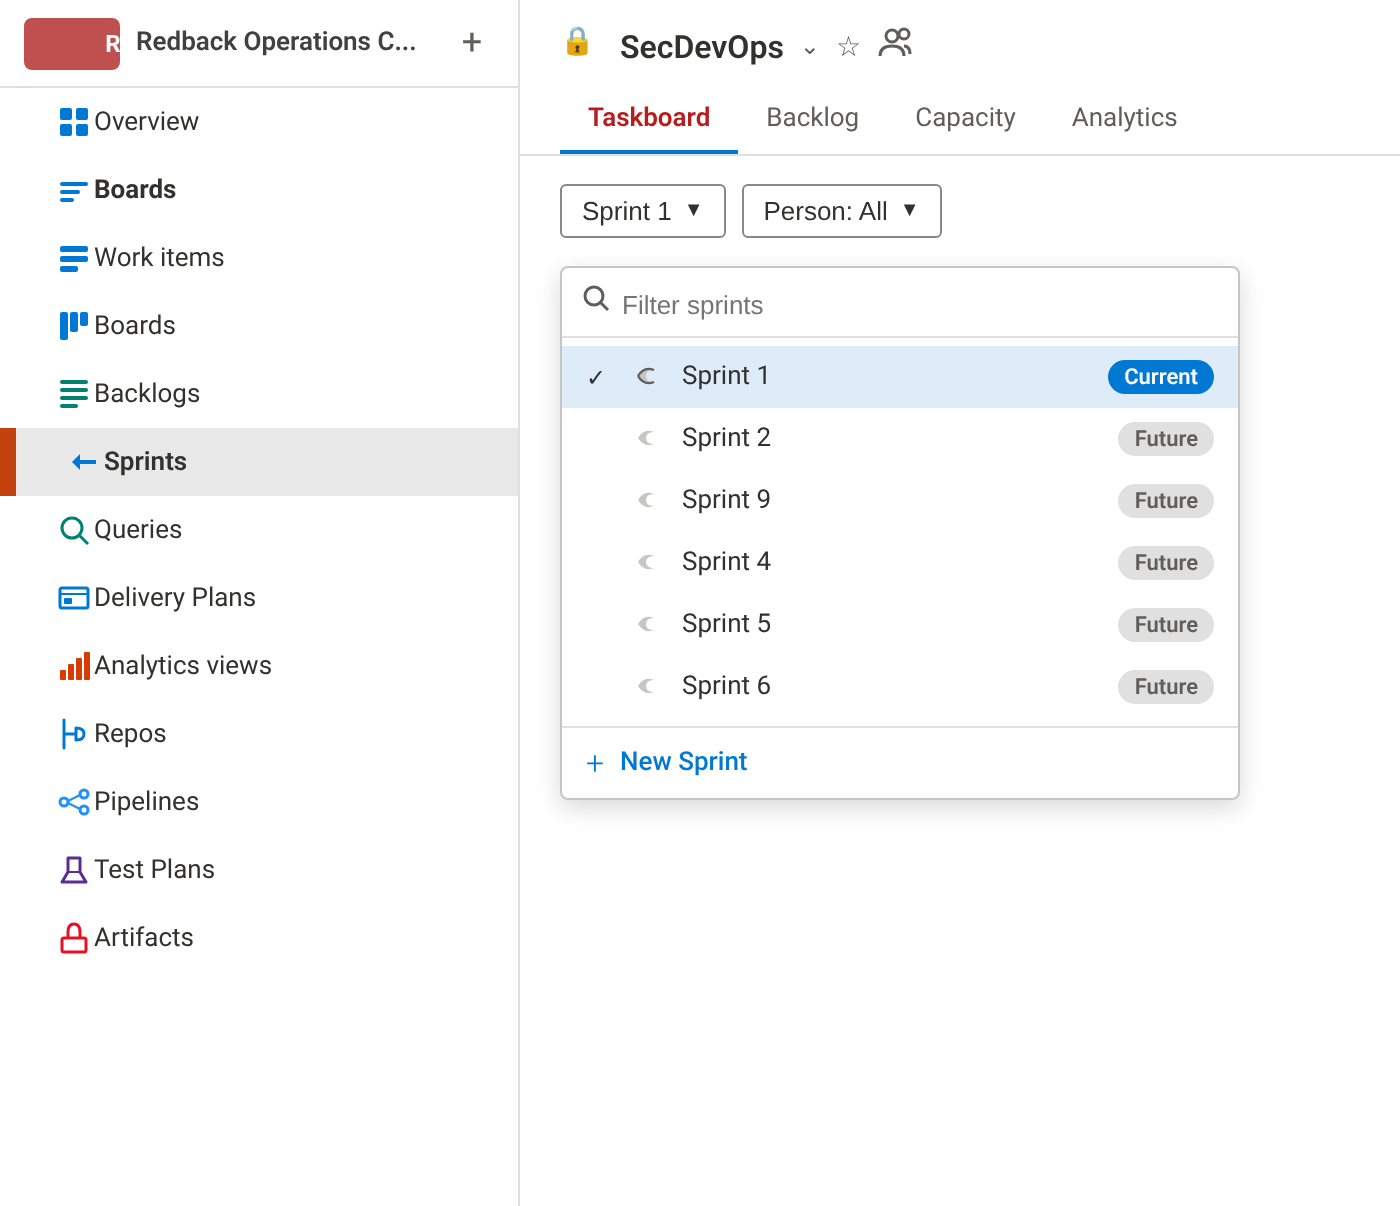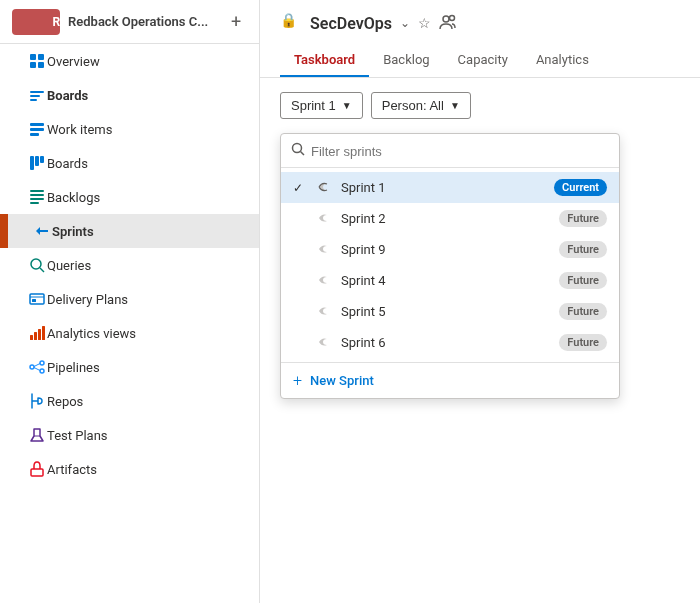--- a/index.html
+++ b/index.html
@@ -409,39 +409,39 @@
         <rect x="1" y="10" width="3" height="5" rx="0.5"></rect>
         <rect x="5" y="7" width="3" height="8" rx="0.5"></rect>
         <rect x="9" y="4" width="3" height="11" rx="0.5"></rect>
         <rect x="13" y="1" width="3" height="14" rx="0.5"></rect>
       </svg>
     </div>
     <span>Analytics views</span>
   </div>
 
   <div class="sidebar-item">
+    <div class="icon-circle icon-blue">
+      <svg width="16" height="16" viewBox="0 0 16 16" fill="currentColor">
+        <path d="M3 1 L3 15 M3 8 L9 8 M9 5 L9 11 M9 5 Q13 5 13 8 Q13 11 9 11" fill="none" stroke="currentColor" stroke-width="1.5" stroke-linecap="round"></path>
+      </svg>
+    </div>
+    <span>Repos</span>
+  </div>
+
+  <div class="sidebar-item">
     <div class="icon-circle" style="color:#1e90ff;">
       <svg width="16" height="16" viewBox="0 0 16 16" fill="currentColor">
         <circle cx="3" cy="8" r="2" fill="none" stroke="currentColor" stroke-width="1.5"></circle>
         <circle cx="13" cy="4" r="2" fill="none" stroke="currentColor" stroke-width="1.5"></circle>
         <circle cx="13" cy="12" r="2" fill="none" stroke="currentColor" stroke-width="1.5"></circle>
         <line x1="5" y1="7.5" x2="11" y2="4.5" stroke="currentColor" stroke-width="1"></line>
         <line x1="5" y1="8.5" x2="11" y2="11.5" stroke="currentColor" stroke-width="1"></line>
       </svg>
     </div>
     <span>Pipelines</span>
-  </div>
-
-  <div class="sidebar-item">
-    <div class="icon-circle icon-blue">
-      <svg width="16" height="16" viewBox="0 0 16 16" fill="currentColor">
-        <path d="M3 1 L3 15 M3 8 L9 8 M9 5 L9 11 M9 5 Q13 5 13 8 Q13 11 9 11" fill="none" stroke="currentColor" stroke-width="1.5" stroke-linecap="round"></path>
-      </svg>
-    </div>
-    <span>Repos</span>
   </div>
 
   <div class="sidebar-item">
     <div class="icon-circle icon-purple">
       <svg width="16" height="16" viewBox="0 0 16 16" fill="currentColor">
         <path d="M5 2 L5 9 L2 14 L14 14 L11 9 L11 2 Z" fill="none" stroke="currentColor" stroke-width="1.5" stroke-linejoin="round"></path>
         <line x1="5" y1="9" x2="11" y2="9" stroke="currentColor" stroke-width="1"></line>
       </svg>
     </div>
     <span>Test Plans</span>

